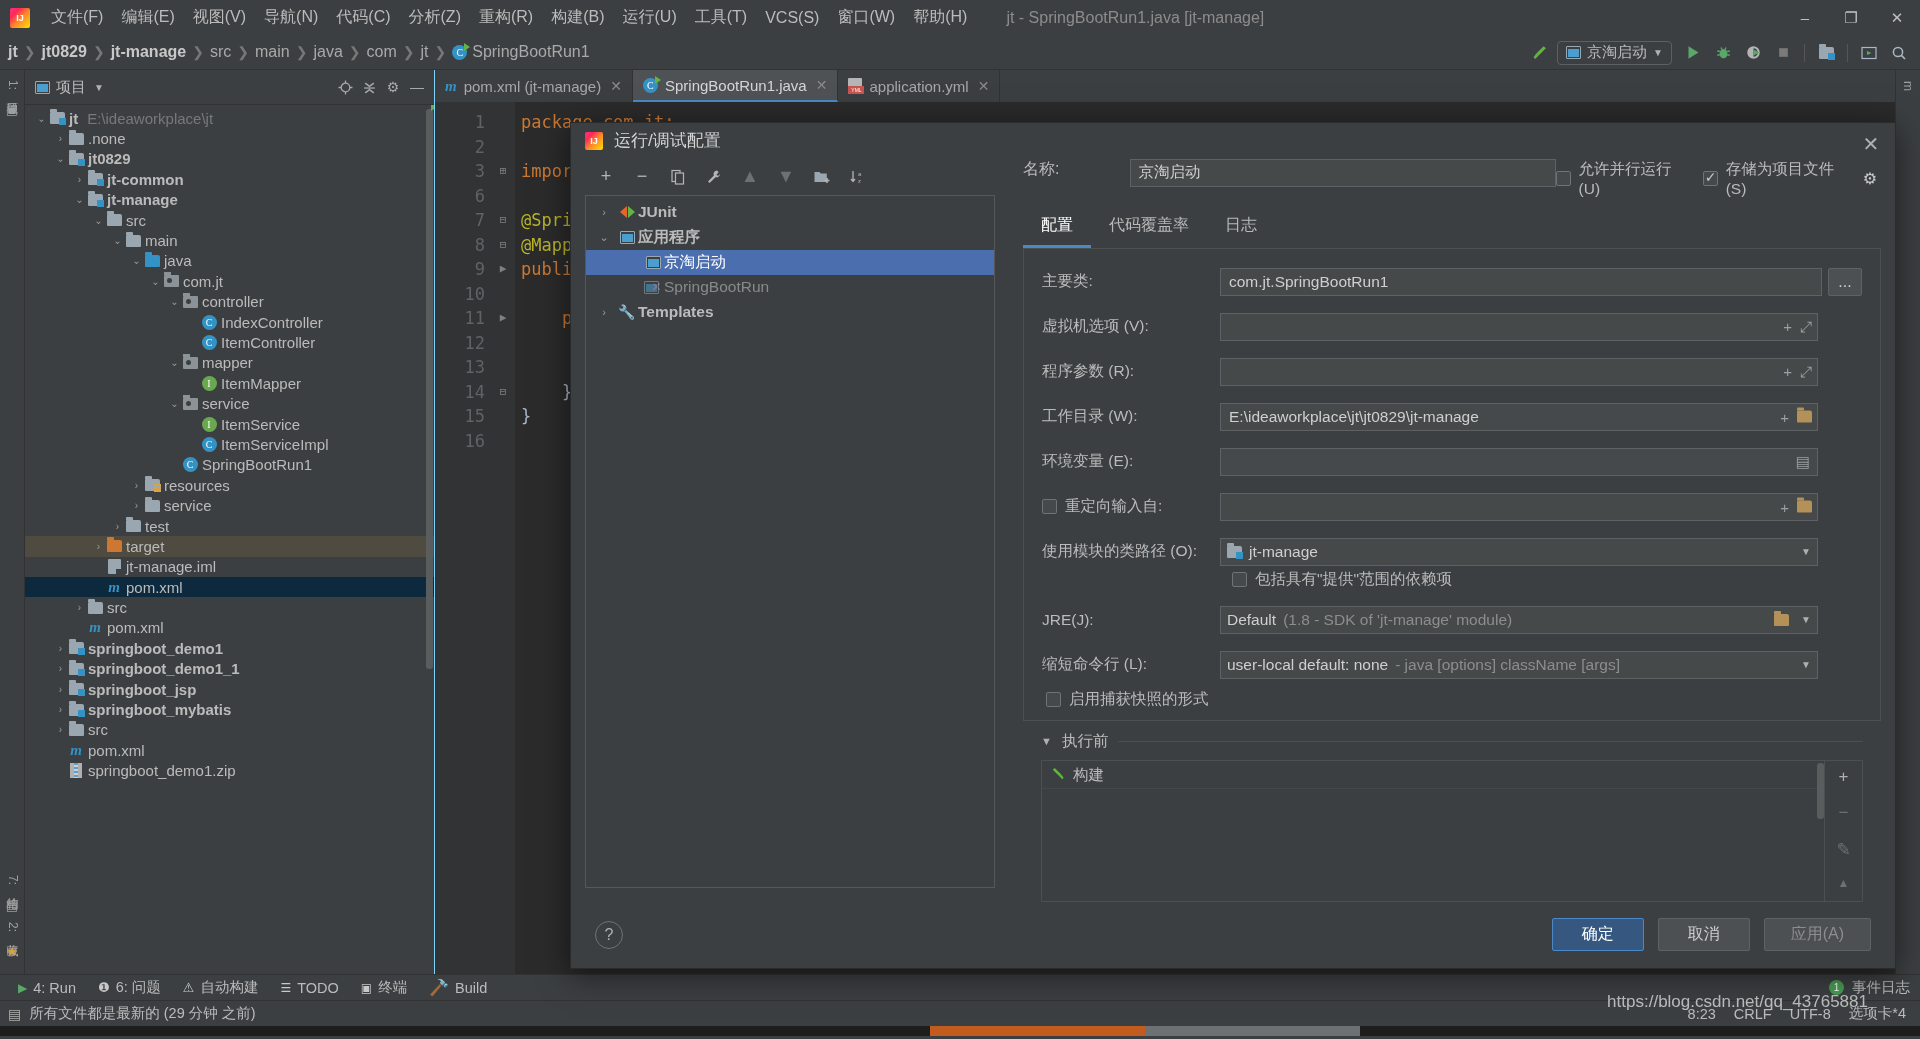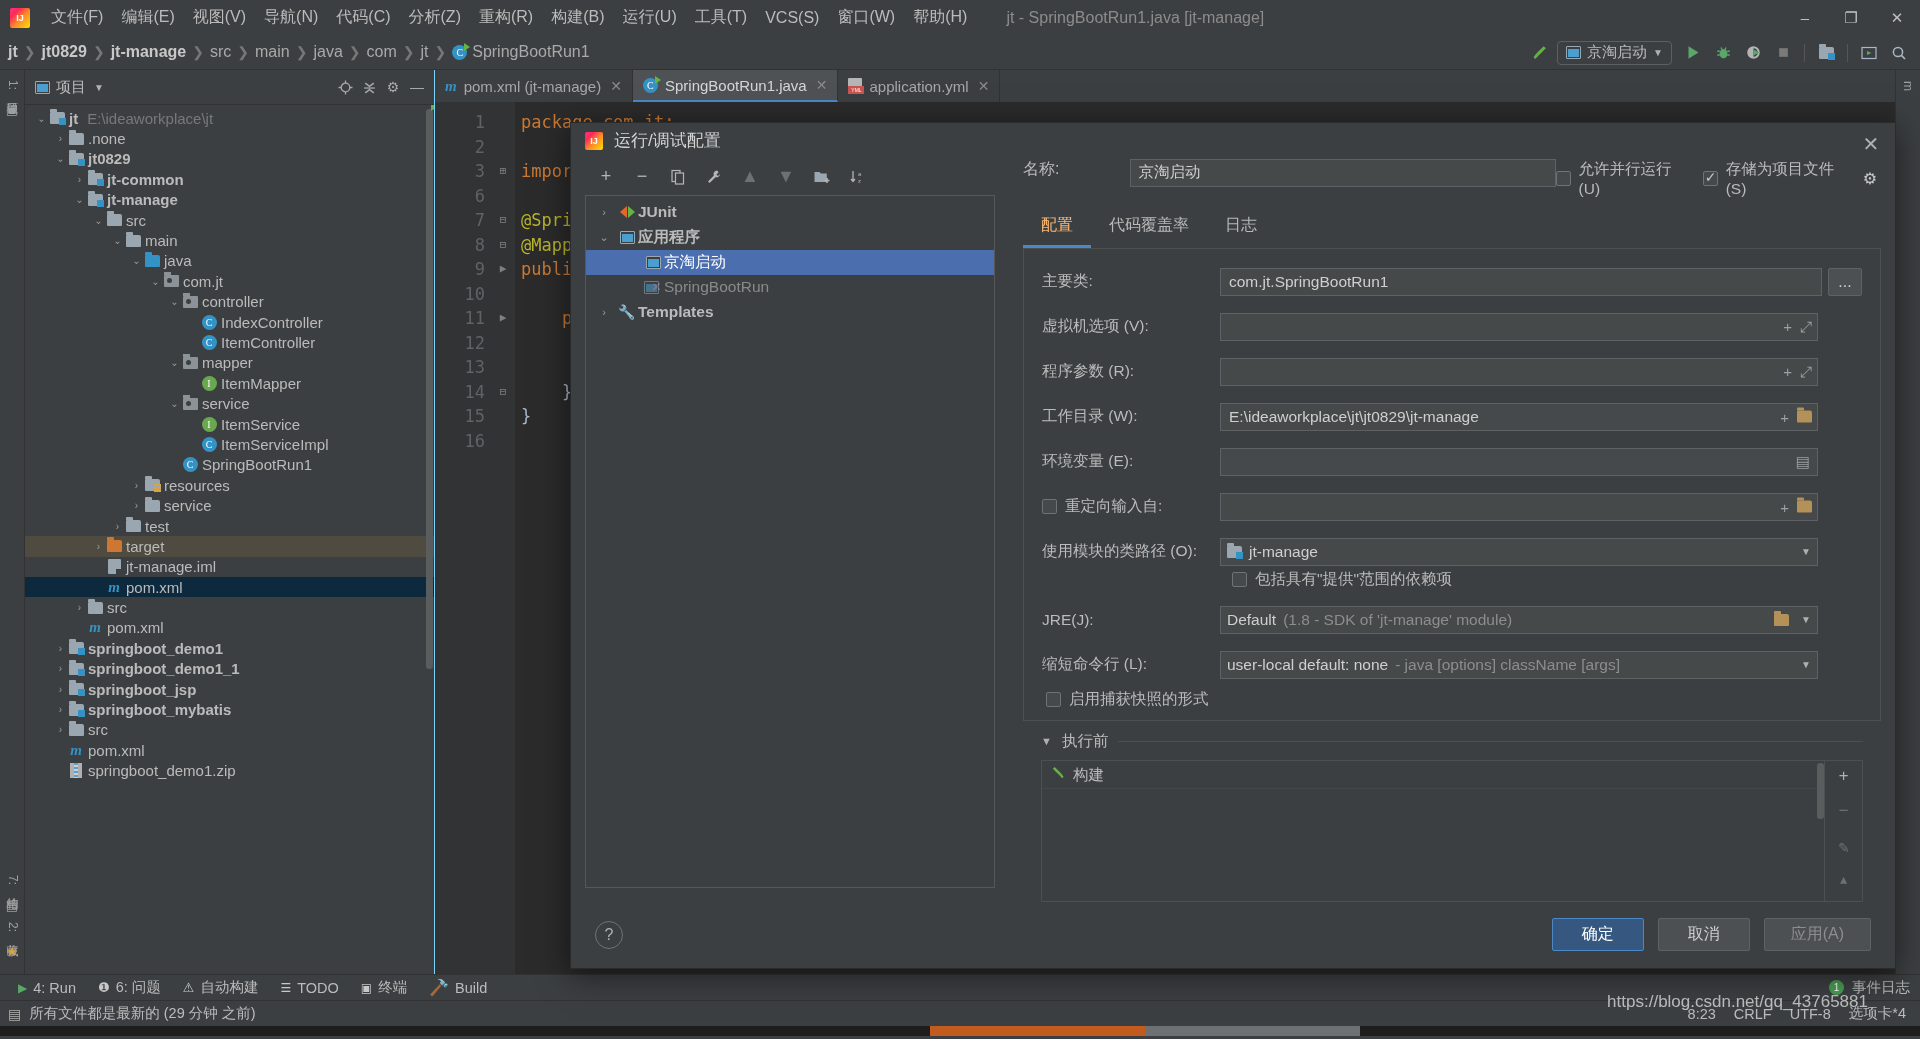--- a/index.html
+++ b/index.html
@@ -294,21 +294,21 @@
   .cb { display:flex; align-items:center; gap: 8px; font-size:15.5px; color:#bbb; }
   .box {
     width:15px; height:15px; border:1px solid #6e7375; background:#45494a; border-radius:2px;
     flex:none; position:relative;
   }
   .box.checked::after {
     content:"✓"; position:absolute; left:1px; top:-3px; font-size:14px; color:#c8c8c8;
   }
   .tabs { display:flex; gap: 0; border-bottom: 1px solid #4d5051; margin-top: 4px;}
   .ftab { padding: 8px 18px 9px 18px; font-size: 16px; color:#b8b8b8; }
-  .ftab.active { color:#fdba74; border-bottom: 3px solid #4a88c7; }
+  .ftab.active { color:#ffffff; border-bottom: 3px solid #4a88c7; }
 
   .form {
     flex: 1; border: 1px solid #4d5051; border-top:none; margin-top:-1px;
     padding: 20px 18px 10px 18px; overflow: hidden; position: relative;
   }
   .frow { display:flex; align-items:center; margin-bottom: 17px; }
   .flabel { width: 178px; flex:none; font-size: 15.5px; color:#bbb; }
   .fctl { flex: 1; position: relative; display:flex; align-items:center;}
   .fctl .txt { flex:1; }
   .field-btns {
@@ -323,21 +323,21 @@
   }
   .combo .arrow { margin-left:auto; font-size:10px; color:#b0b0b0; }
   .dim { color:#8d8d8d; }
   .sub-cb { display:flex; align-items:center; gap:8px; font-size:15.5px; color:#bbb; margin: -6px 0 16px 190px; }
   .sub-cb2 { display:flex; align-items:center; gap:8px; font-size:15.5px; color:#bbb; margin: 4px 0 0 4px; }
   .inline-cb { display:flex; align-items:center; gap:8px; font-size:15.5px; color:#bbb; width:178px; flex:none;}
 
   .before-launch { padding: 10px 18px 0 18px; }
   .bl-head { display:flex; align-items:center; gap:10px; font-size:15.5px; color:#bbb; }
   .bl-head .line { flex:1; height:1px; background:#4d5051; }
-  .bl-box { border:1px solid #4d5051; height: 142px; margin-top: 8px; display:flex; position:relative;font-family:Liberation Mono, monospace;}
+  .bl-box { border:1px solid #4d5051; height: 142px; margin-top: 8px; display:flex; position:relative;}
   .bl-list { flex:1; padding-top:2px; }
   .bl-item { display:flex; align-items:center; gap:8px; height:26px; padding-left:8px; font-size:15.5px; color:#bbb;
              border-bottom:1px solid #454849;}
   .bl-side { width: 38px; border-left:1px solid #4d5051; display:flex; flex-direction:column; align-items:center; padding-top:6px; gap:16px;}
   .bl-side .b { color:#b0b0b0; font-size:17px; }
   .bl-side .b.dis { color:#6e7173; }
   .bl-scroll { position:absolute; right:38px; top:2px; width:7px; height:56px; background:#5a5d5e; border-radius:3px;}
 
   .dlg-footer {
     height: 78px; display:flex; align-items:center; padding: 0 24px; position:relative;

